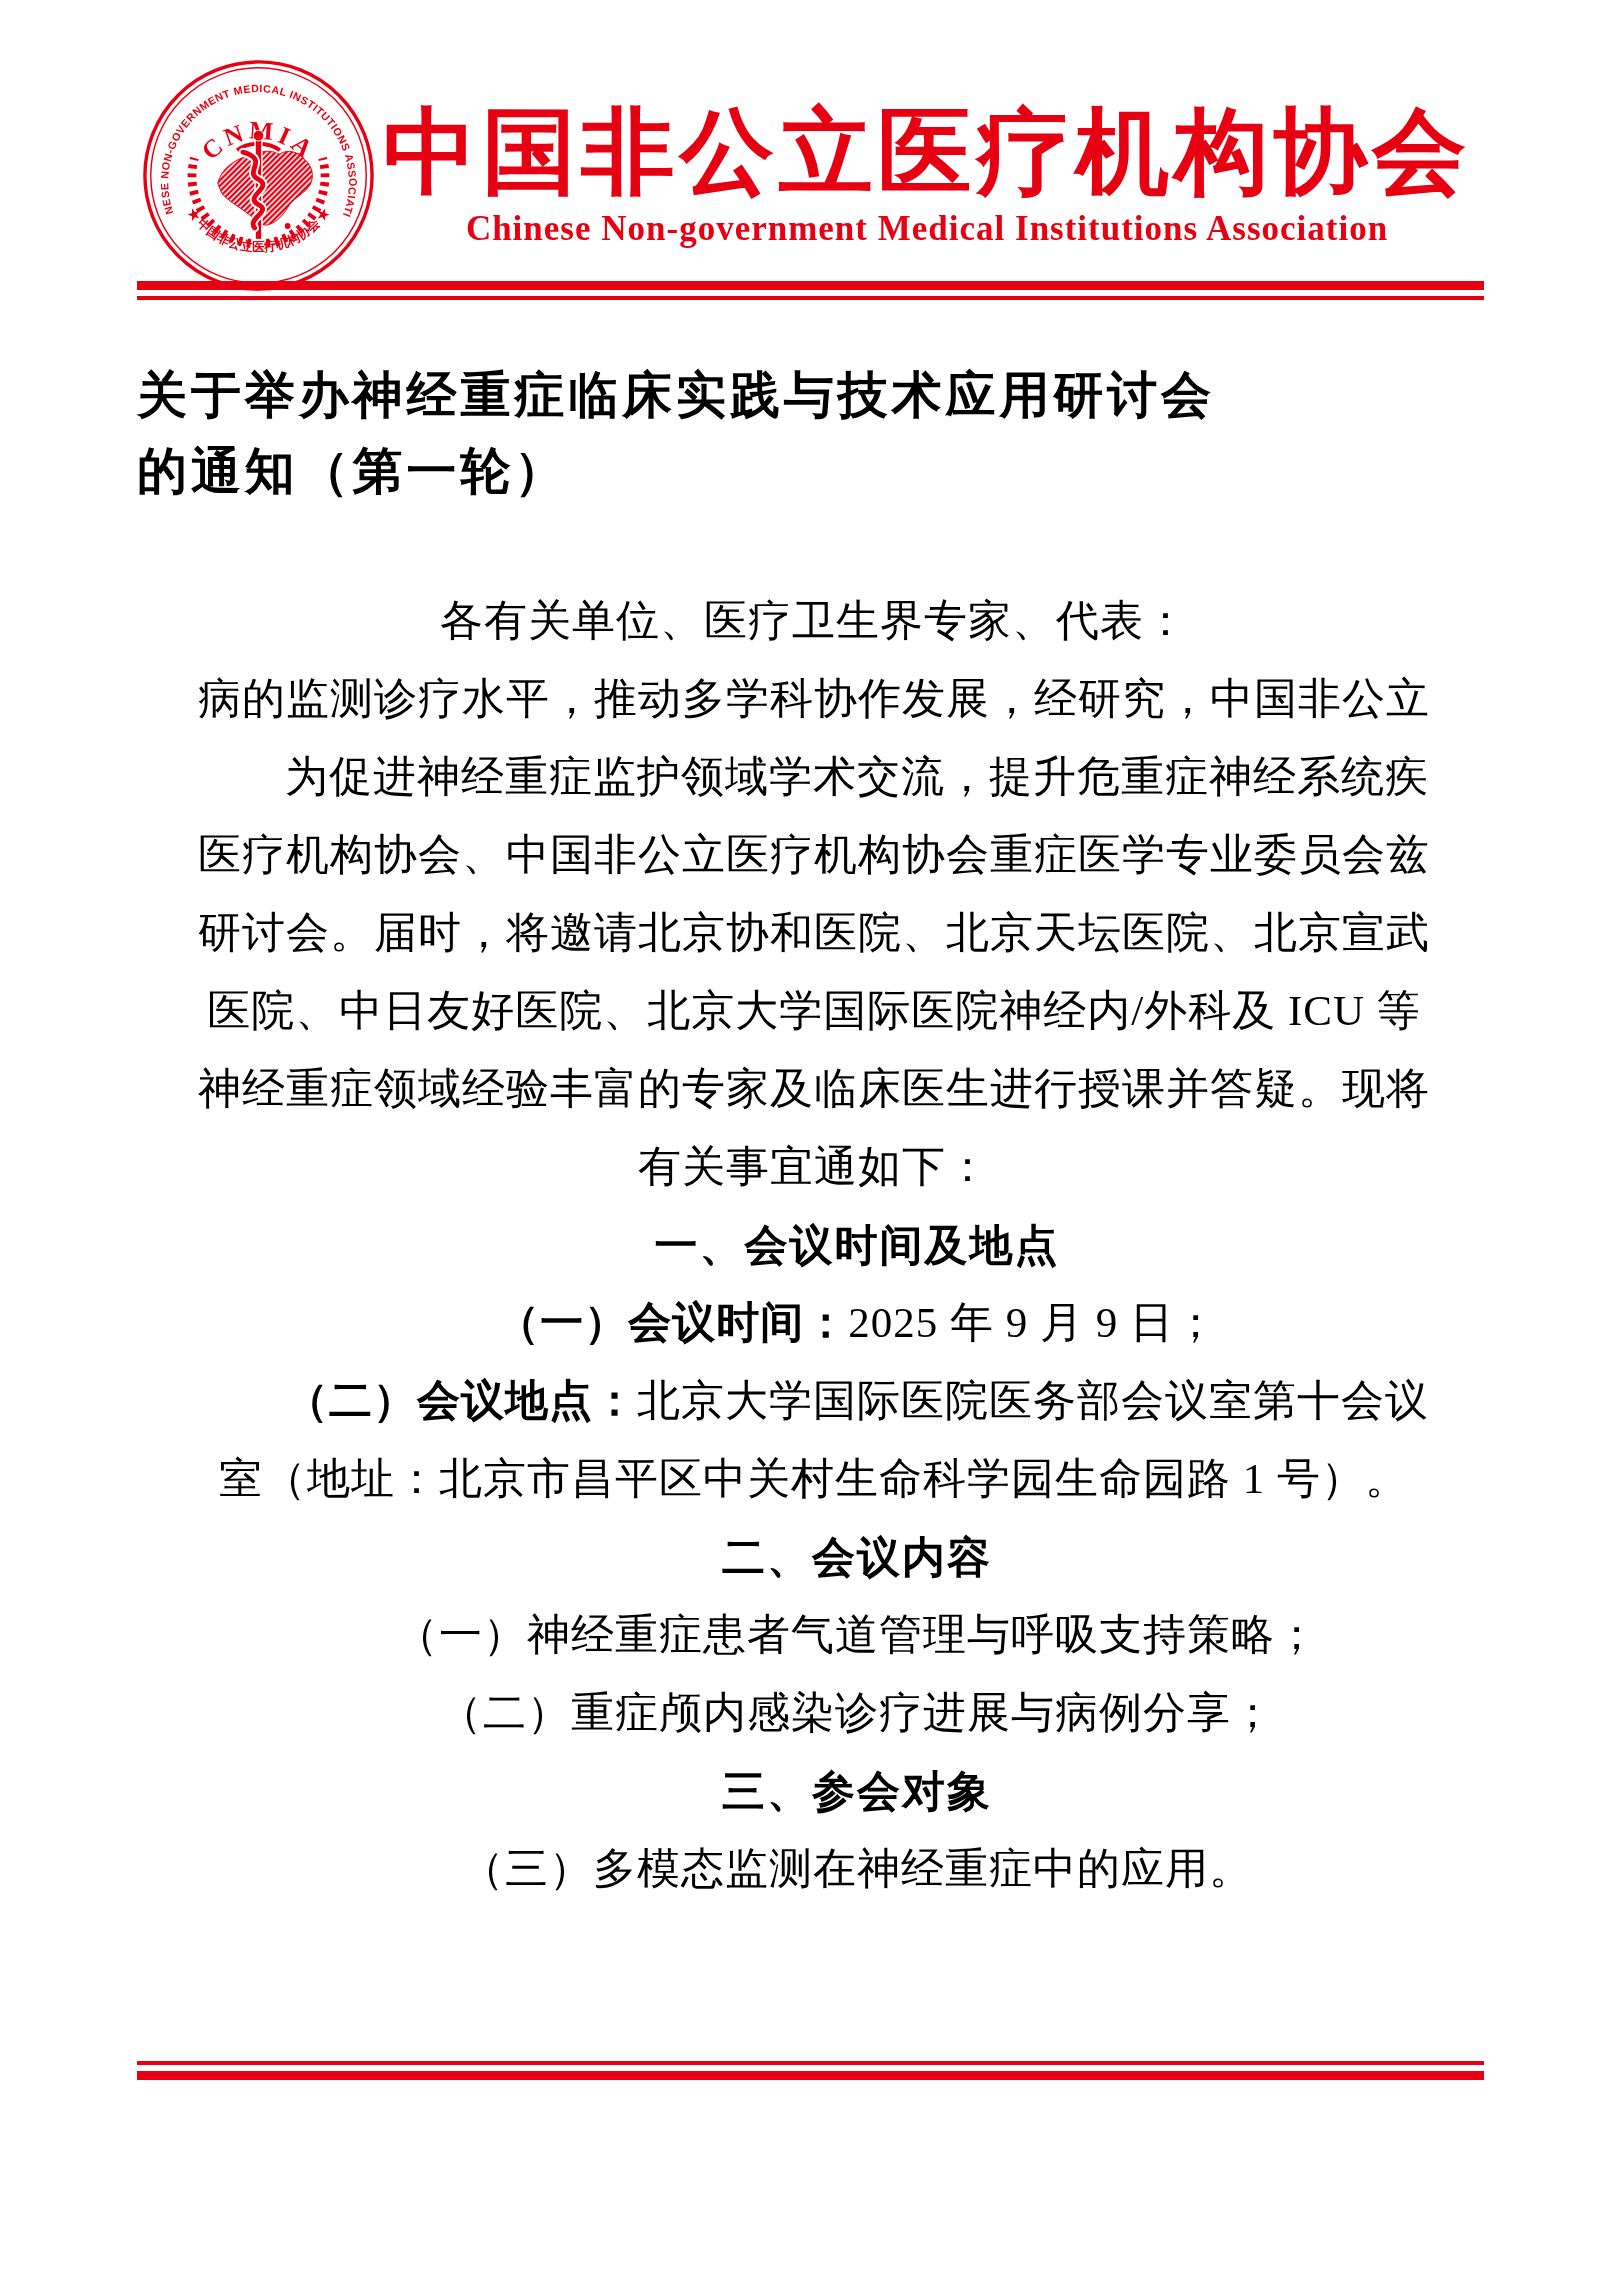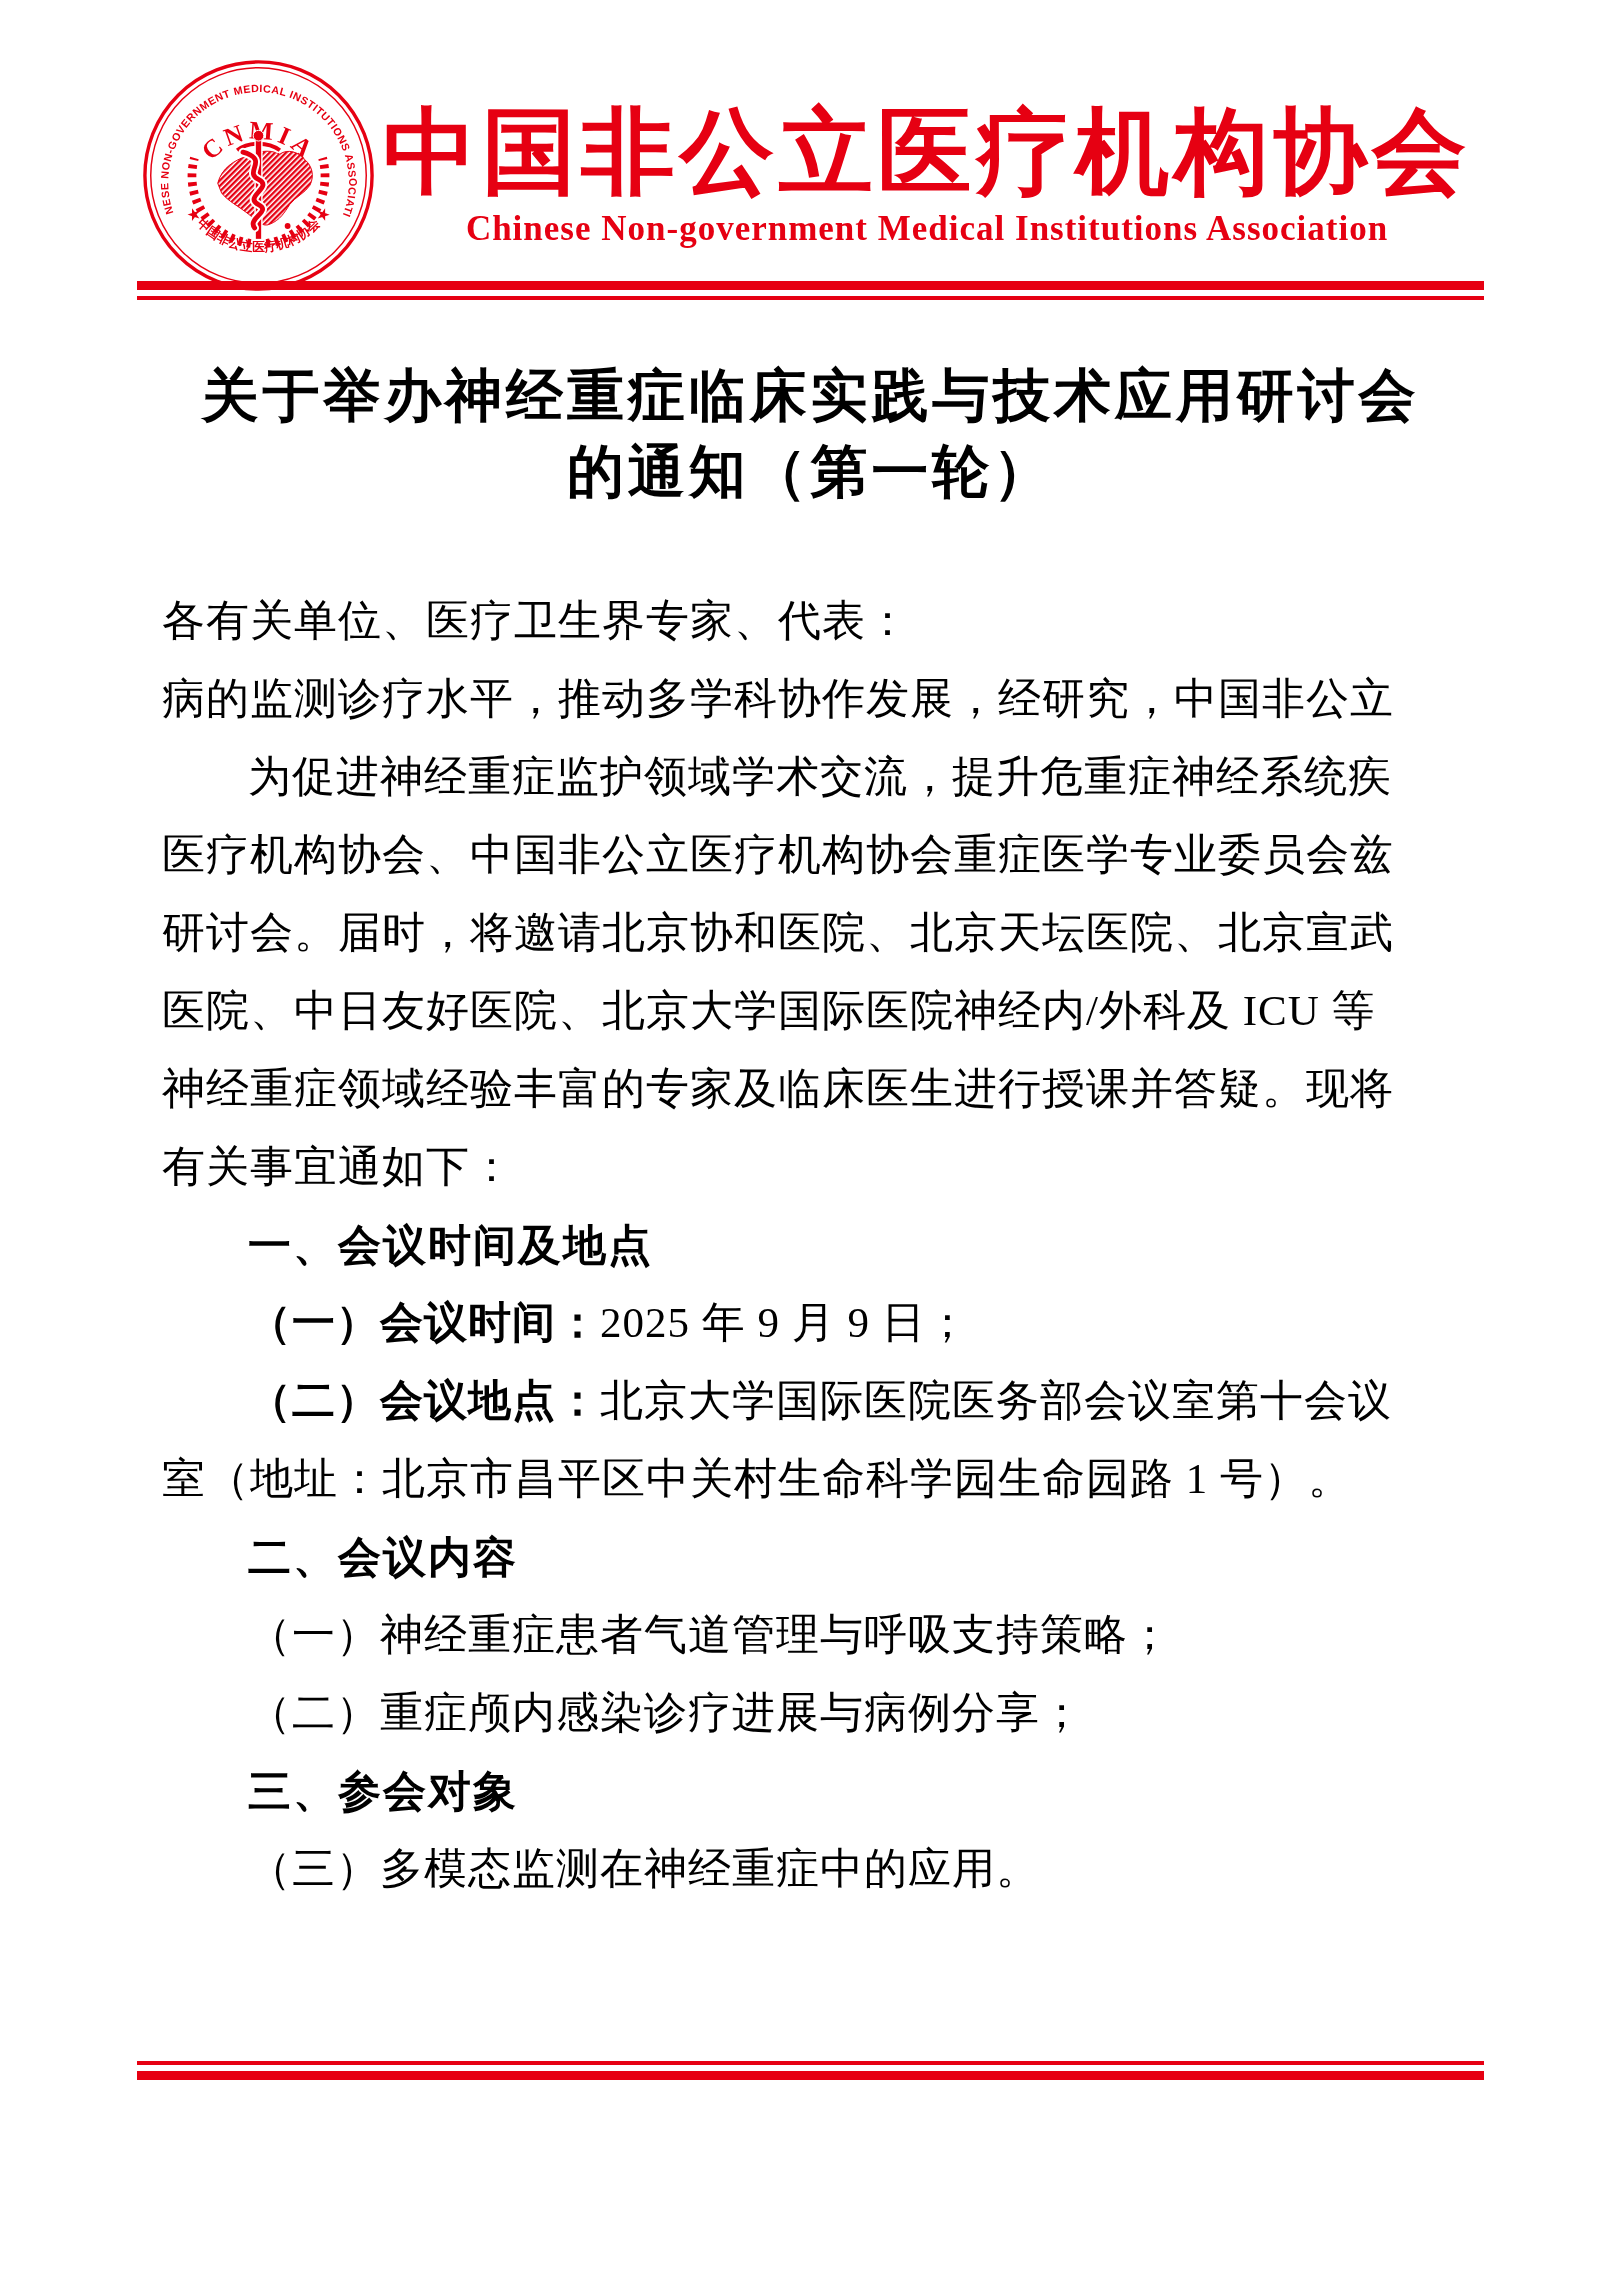--- a/index.html
+++ b/index.html
@@ -23,29 +23,29 @@
   
   .rule{position:absolute;left:137px;width:1347px;}
   .rule-top{top:281px;}
   .rule-bottom{top:2061px;}
   .bar-thick{height:8.8px;background:#e60012;}
   .bar-thin{height:3.9px;background:#e60012;}
   .rule-top .bar-thin{margin-top:5.9px;}
   .rule-bottom .bar-thick{margin-top:5.9px;}
   
   .doc-title{
-    position:absolute;top:357px;left:137px;width:1347px;text-align:center;
+    position:absolute;top:357px;left:137px;width:1347px;
     font-family:"Liberation Sans",sans-serif;font-weight:bold;
-    font-size:57px;line-height:76px;letter-spacing:3.9px;color:#000;
+    font-size:50px;line-height:76px;letter-spacing:3.9px;color:#000;
   }
   .doc-title .kai{font-family:"Liberation Serif",serif;font-weight:600;margin-top:13px;}
   
   .body-text{
     position:absolute;top:582px;left:162px;width:1304px;
-    font-size:43px;line-height:78px;letter-spacing:1px;color:#000;
+    font-size:43px;line-height:78px;letter-spacing:1px;color:#000;text-align:center;
   }
   .line{white-space:nowrap;}
   .indent{text-indent:86px;}
   .hei{font-family:"Liberation Sans",sans-serif;font-weight:bold;letter-spacing:2px;}
   .blabel{font-weight:bold;}
   
   .seal-red{color:#e60012;}
 </style>
 </head>
 <body>

